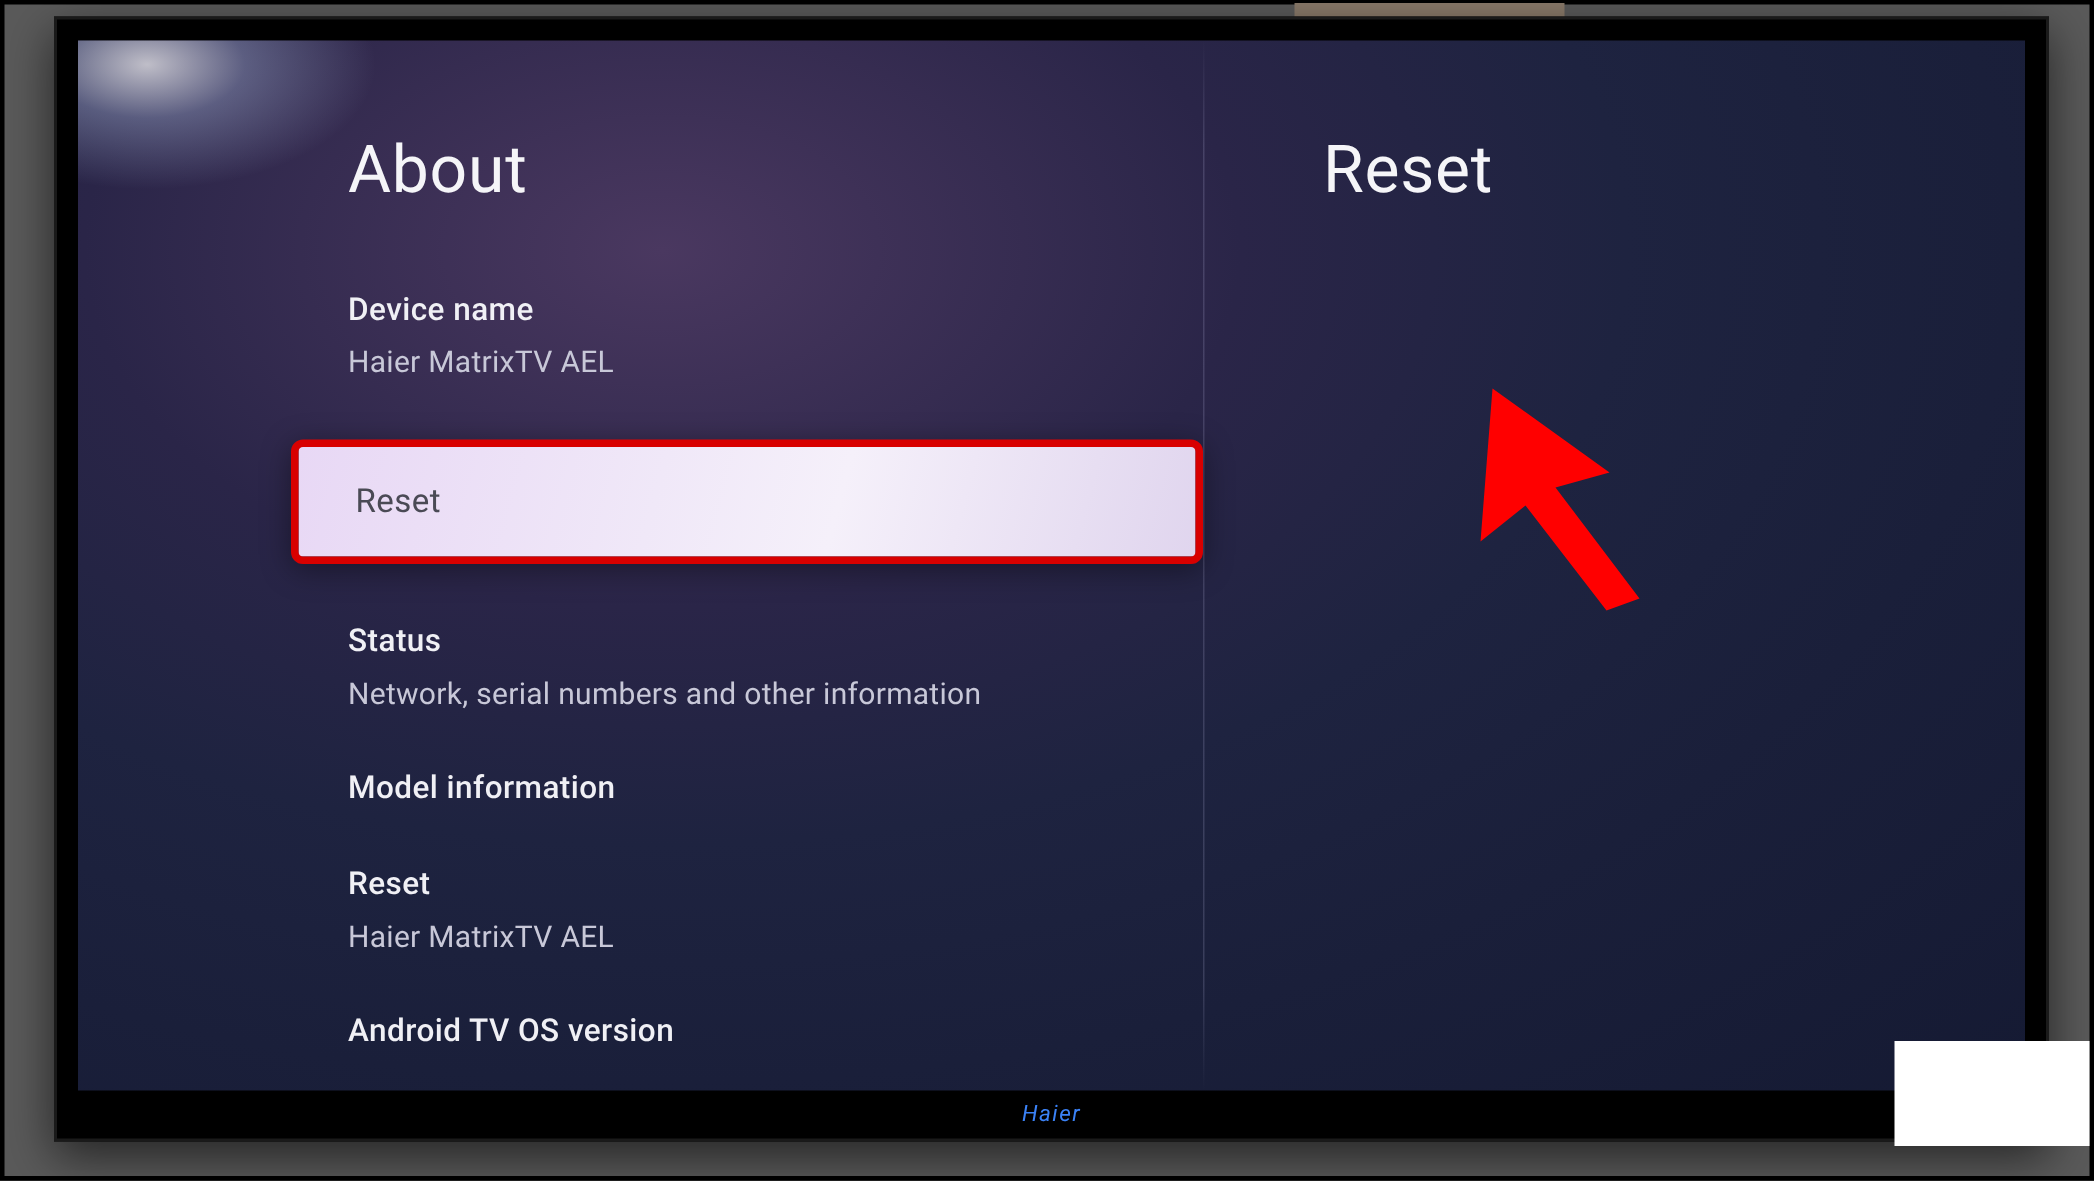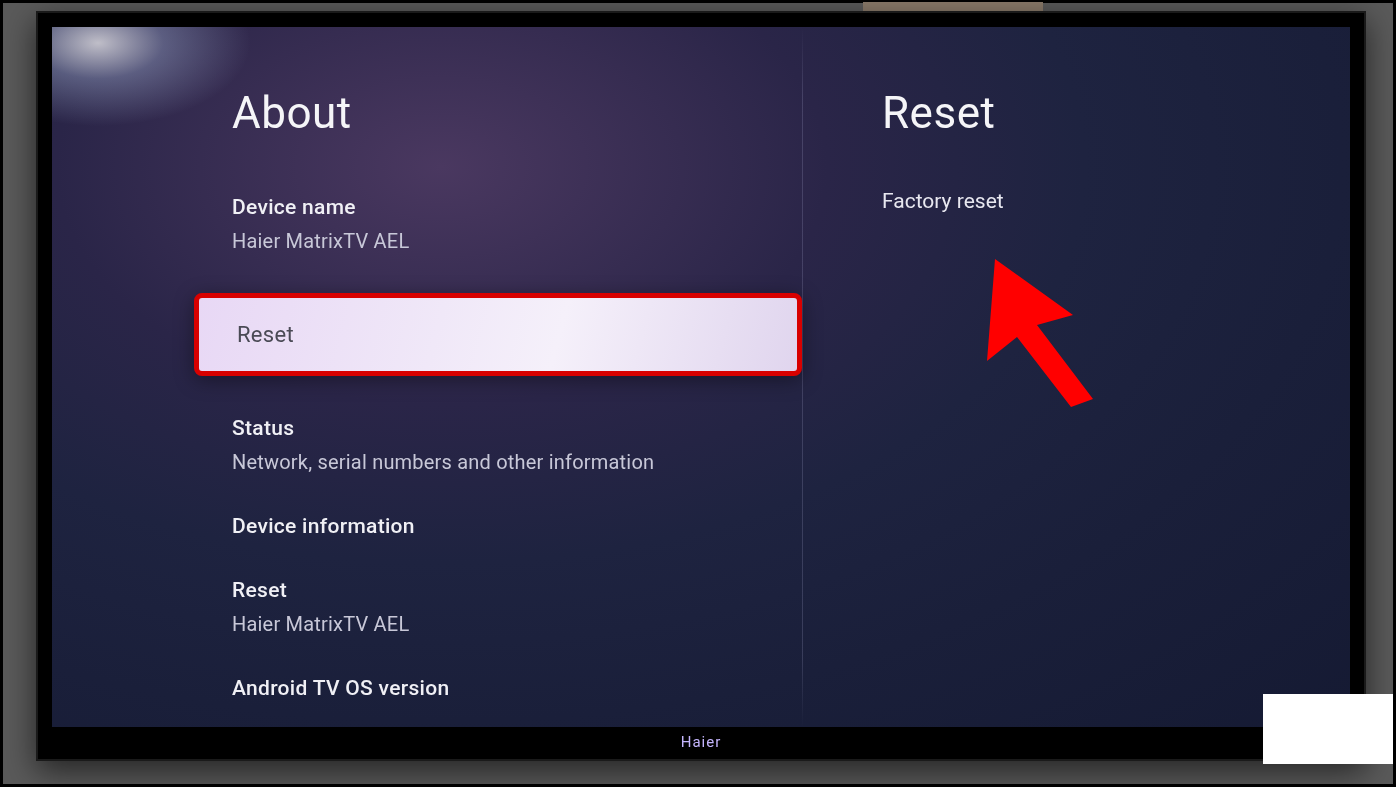--- a/index.html
+++ b/index.html
@@ -149,22 +149,23 @@
       left: 913px;
       pointer-events: none;
       z-index: 10;
     }
     
     .tv-brand {
       position: absolute;
       bottom: 8px;
       left: 50%;
       transform: translateX(-50%);
-      color: #c4b5fd;
+      color: #3b82f6;
       font-size: 15px;
+      font-style: italic;
       letter-spacing: 1px;
     }
     
     .bottom-white-box {
       position: absolute;
       bottom: 20px;
       right: 0;
       width: 130px;
       height: 70px;
       background: #fff;
@@ -205,39 +206,36 @@
             <div class="menu-item-title">Reset</div>
           </div>
         </div>
 
         <div class="menu-item">
           <div class="menu-item-title">Status</div>
           <div class="menu-item-subtitle">Network, serial numbers and other information</div>
         </div>
 
         <div class="menu-item">
-          <div class="menu-item-title">Device information</div>
+          <div class="menu-item-title">Model information</div>
         </div>
 
         <div class="menu-item">
           <div class="menu-item-title">Reset</div>
           <div class="menu-item-subtitle">Haier MatrixTV AEL</div>
         </div>
 
         <div class="menu-item">
           <div class="menu-item-title">Android TV OS version</div>
         </div>
       </div>
 
       <div class="right-panel">
         <h1 class="panel-title">Reset</h1>
 
-        <div class="right-item">
-          <div class="right-item-title">Factory reset</div>
-        </div>
       </div>
 
       <div class="arrow-annotation">
         <svg width="170" height="170" viewBox="0 0 170 170">
           <path d="M 30 14 L 108 70 L 72 80 L 128 154 L 106 162 L 52 92 L 22 116 Z" fill="#ff0000"></path>
         </svg>
       </div>
 
       <div class="glare"></div>
 

